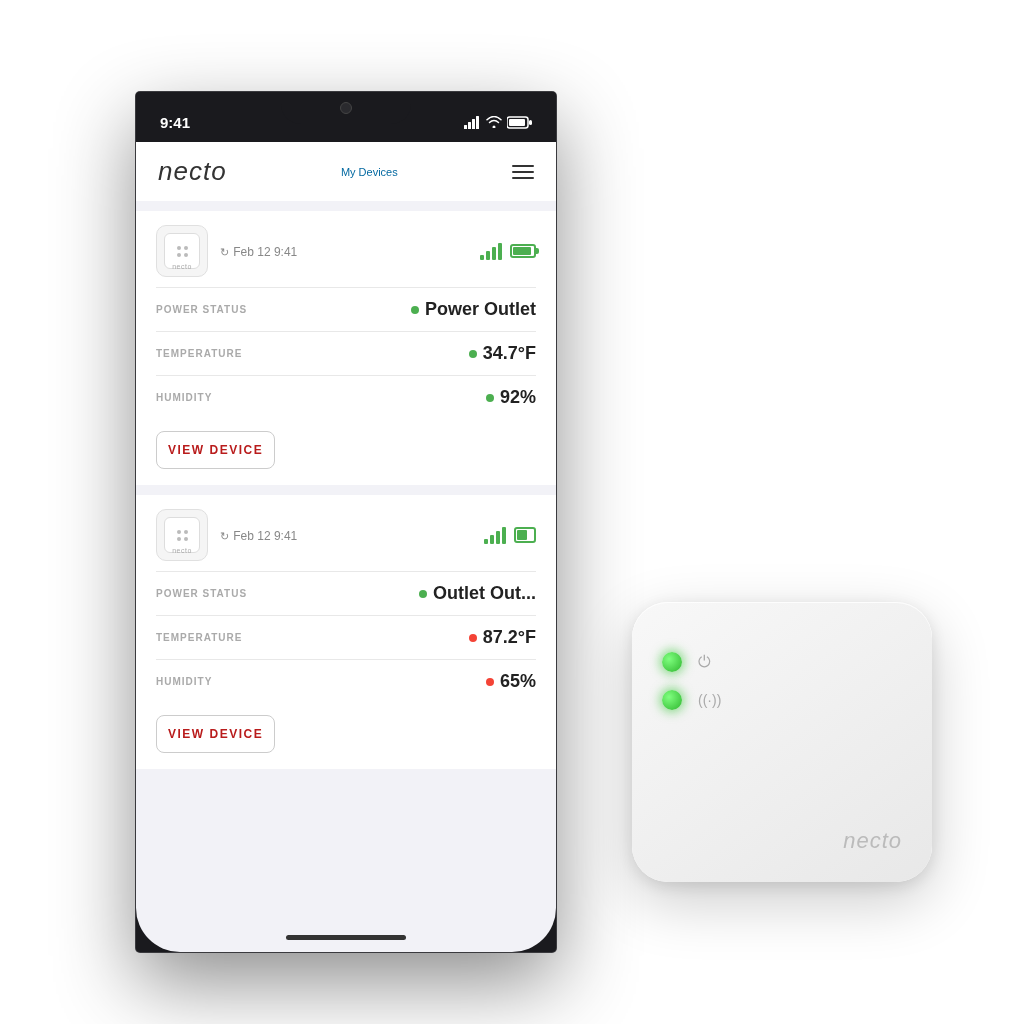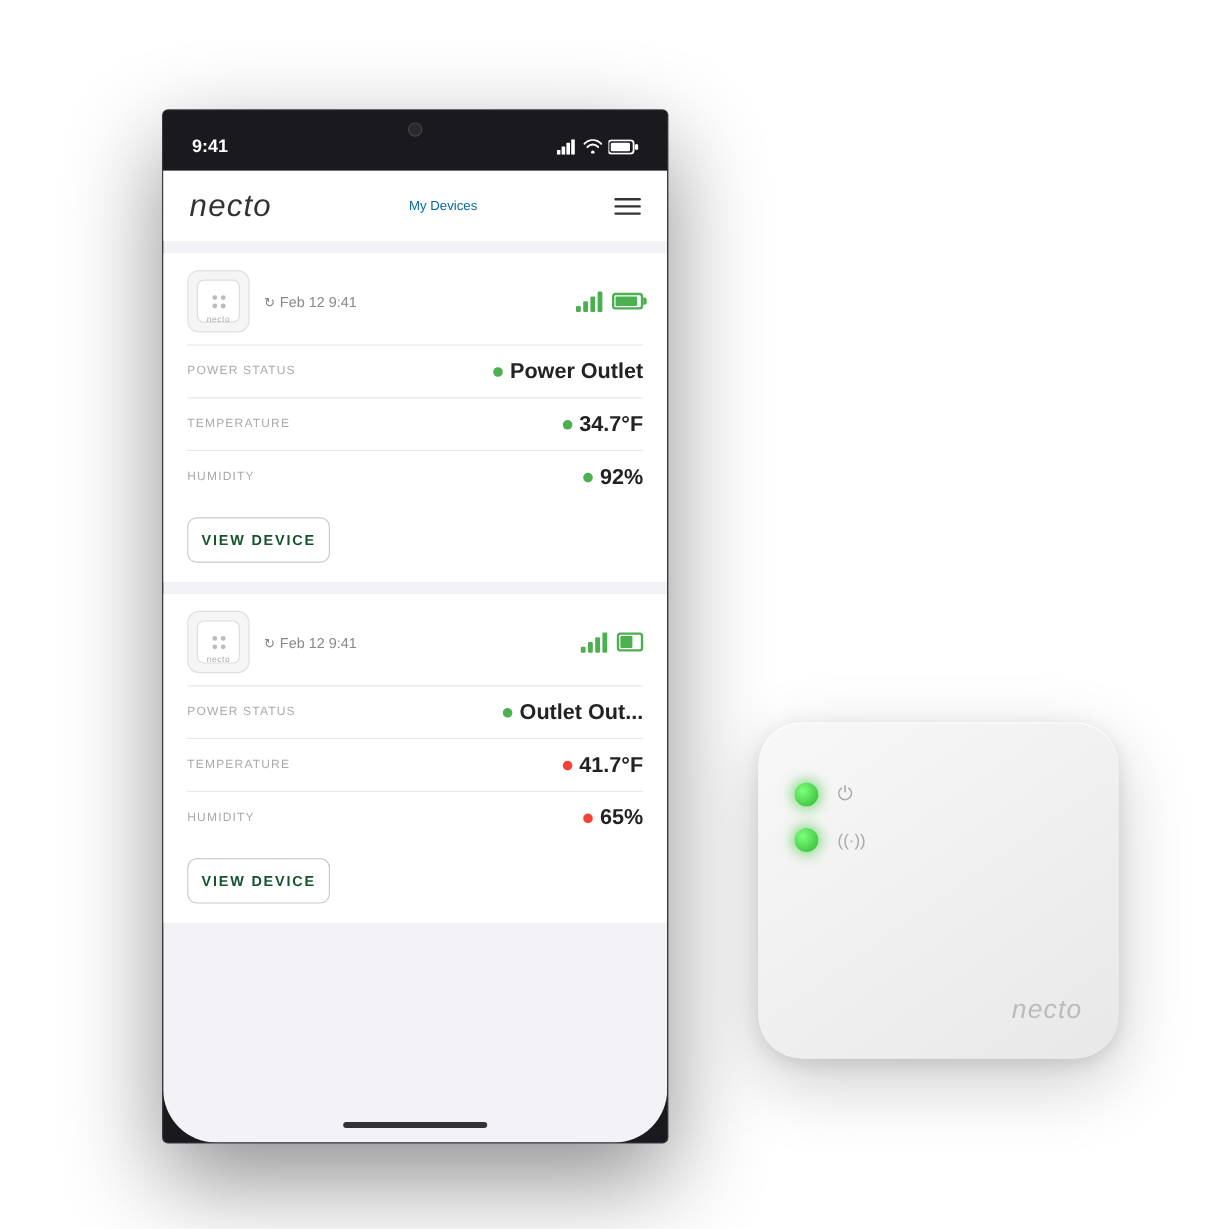--- a/index.html
+++ b/index.html
@@ -283,21 +283,21 @@
     .data-row {
       display: flex;
       align-items: center;
       justify-content: space-between;
       padding: 11px 0;
       border-top: 1px solid #e8e8e8;
     }
 
     .data-row-label {
       font-size: 10px;
-      font-weight: 400;
+      font-weight: 700;
       color: #aaa;
       letter-spacing: 1px;
       text-transform: uppercase;
     }
 
     .data-row-value {
       font-size: 18px;
       font-weight: 700;
       color: #222;
       display: flex;
@@ -317,21 +317,21 @@
 
     .view-device-btn {
       display: block;
       margin: 12px 20px 16px;
       border: 1.5px solid #ccc;
       border-radius: 8px;
       padding: 11px;
       text-align: center;
       font-size: 12px;
       font-weight: 700;
-      color: #14532d;
+      color: #b91c1c;
       letter-spacing: 1.5px;
       background: #fff;
       cursor: pointer;
     }
 
     
     .phone-home-bar {
       position: absolute;
       bottom: 12px;
       left: 50%;
@@ -561,21 +561,21 @@
               <span class="data-row-label">POWER STATUS</span>
               <span class="data-row-value">
                 <span class="data-dot dot-green"></span>
                 <span>Outlet Out...</span>
               </span>
             </div>
             <div class="data-row">
               <span class="data-row-label">TEMPERATURE</span>
               <span class="data-row-value">
                 <span class="data-dot dot-red"></span>
-                <span>41.7°F</span>
+                <span>87.2°F</span>
               </span>
             </div>
             <div class="data-row">
               <span class="data-row-label">HUMIDITY</span>
               <span class="data-row-value">
                 <span class="data-dot dot-red"></span>
                 <span>65%</span>
               </span>
             </div>
           </div>

